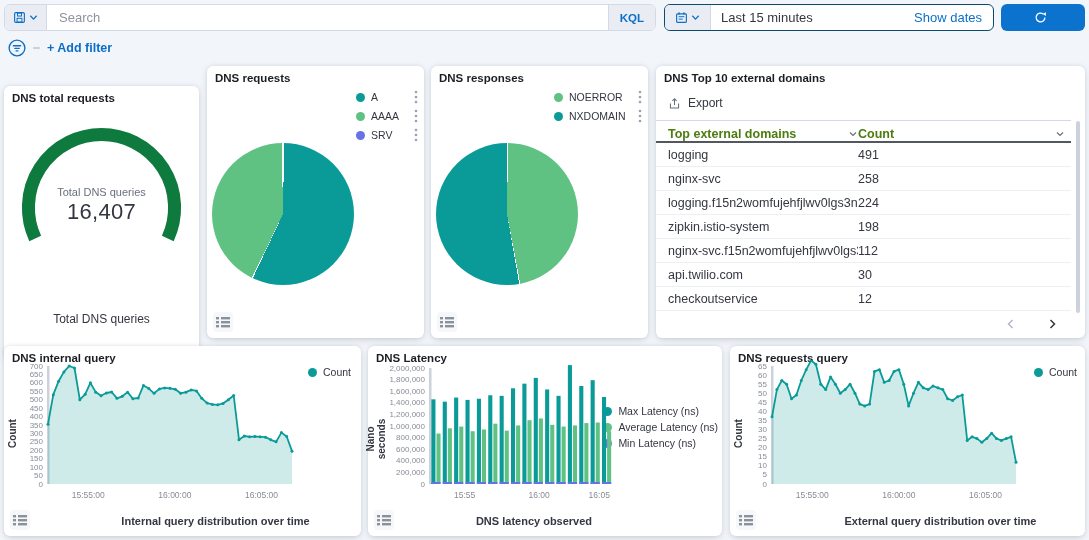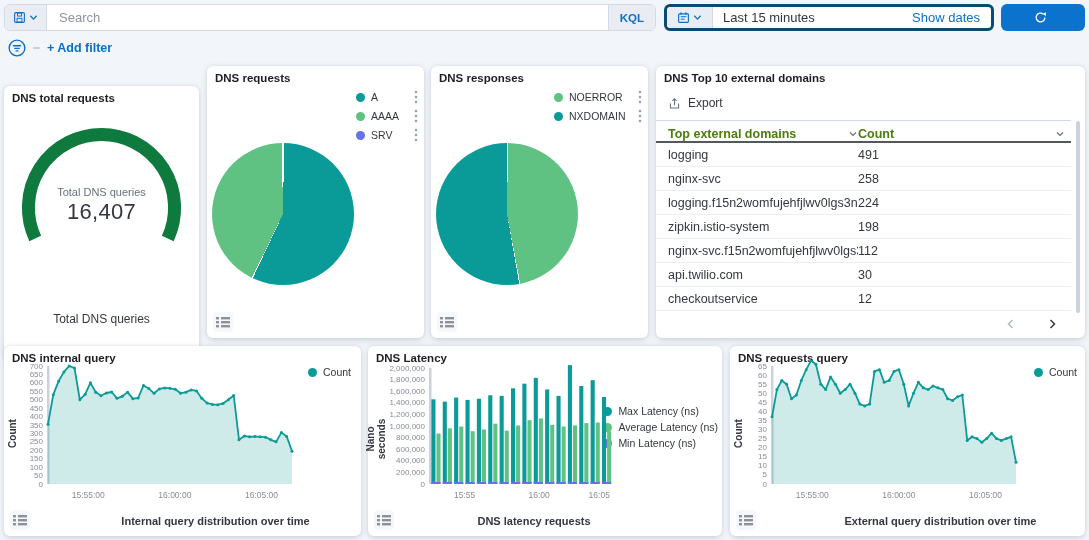--- a/index.html
+++ b/index.html
@@ -11,21 +11,21 @@
     background: #fff; border: 1px solid #d3dae6; border-radius: 6px; display: flex; align-items: stretch; }
   .save-chip { width: 42px; background: #e9edf3; border-right: 1px solid #d3dae6;
     border-radius: 5px 0 0 5px; display: flex; align-items: center; justify-content: center; gap: 3px; cursor: pointer; }
   .search-input { flex: 1; border: none; outline: none; font-size: 13px; padding: 0 12px;
     color: #343741; background: transparent; font-family: "Liberation Sans", sans-serif; }
   .search-input::placeholder { color: #8e939d; }
   .kql-chip { padding: 0 11px; display: flex; align-items: center; background: #e9edf3;
     border-left: 1px solid #d3dae6; border-radius: 0 5px 5px 0; color: #0b6fc7;
     font-weight: 700; font-size: 11.5px; cursor: pointer; }
   .datepicker { position: absolute; left: 664px; top: 4px; width: 330px; height: 27px; background: #fff;
-    border: 3px solid #0c4a6e; border-radius: 6px; display: flex; align-items: stretch; }
+    border: 1px solid #0c4a6e; border-radius: 6px; display: flex; align-items: stretch; }
   .cal-chip { width: 46px; background: #e9edf3; border-right: 1px solid #d3dae6;
     border-radius: 5px 0 0 5px; display: flex; align-items: center; justify-content: center; gap: 3px; cursor: pointer; }
   .dp-text { font-size: 13px; color: #343741; display: flex; align-items: center; padding-left: 10px; }
   .show-dates { margin-left: auto; padding-right: 11px; color: #0b6fc7; font-size: 13px;
     display: flex; align-items: center; cursor: pointer; }
   .refresh-btn { position: absolute; left: 1001px; top: 4px; width: 84px; height: 27px; background: #0b72ce;
     border: none; border-radius: 6px; color: #fff; display: flex; align-items: center; justify-content: center;
     gap: 6px; font-size: 12.5px; font-weight: 700; cursor: pointer; font-family: "Liberation Sans", sans-serif; }
   .filter-row { position: absolute; left: 8px; top: 38px; height: 20px; display: flex; align-items: center; gap: 7px; }
   .filter-dash { width: 7px; height: 2px; background: #c9cfd9; border-radius: 1px; }
@@ -500,21 +500,21 @@
           <text x="49" y="68.5" text-anchor="end" font-size="8px" fill="#878c96">1,000,000</text>
           <text x="49" y="56.900000000000006" text-anchor="end" font-size="8px" fill="#878c96">1,200,000</text>
           <text x="49" y="45.3" text-anchor="end" font-size="8px" fill="#878c96">1,400,000</text>
           <text x="49" y="33.7" text-anchor="end" font-size="8px" fill="#878c96">1,600,000</text>
           <text x="49" y="22.099999999999994" text-anchor="end" font-size="8px" fill="#878c96">1,800,000</text>
           <text x="49" y="10.5" text-anchor="end" font-size="8px" fill="#878c96">2,000,000</text>
           <text x="88.58" y="138" text-anchor="middle" font-size="8.5px" fill="#878c96">15:55</text>
           <text x="163.2" y="138" text-anchor="middle" font-size="8.5px" fill="#878c96">16:00</text>
           <text x="223.26000000000002" y="138" text-anchor="middle" font-size="8.5px" fill="#878c96">16:05</text>
         </svg></div>
-    <div class="x-caption">DNS latency requests</div>
+    <div class="x-caption">DNS latency observed</div>
     <div class="lgd-btn">
       <svg width="14" height="12" viewBox="0 0 14 12">
         <rect x="0" y="1" width="3" height="2.4" fill="#8a9199"></rect>
           <rect x="5" y="1" width="9" height="2.4" fill="#8a9199"></rect>
         <rect x="0" y="5" width="3" height="2.4" fill="#8a9199"></rect>
           <rect x="5" y="5" width="9" height="2.4" fill="#8a9199"></rect>
         <rect x="0" y="9" width="3" height="2.4" fill="#8a9199"></rect>
           <rect x="5" y="9" width="9" height="2.4" fill="#8a9199"></rect>
       </svg>
     </div>

